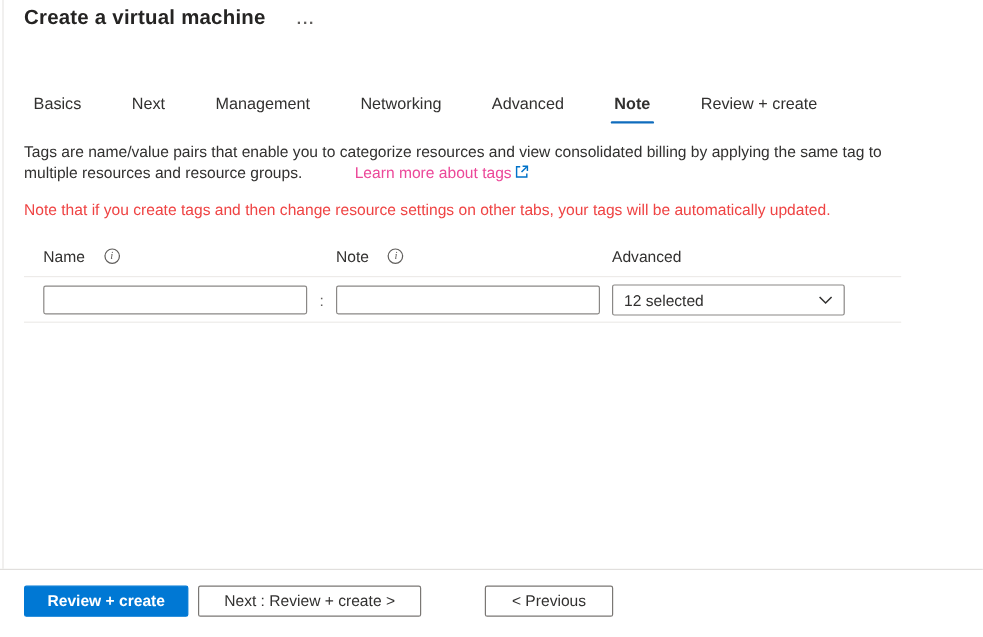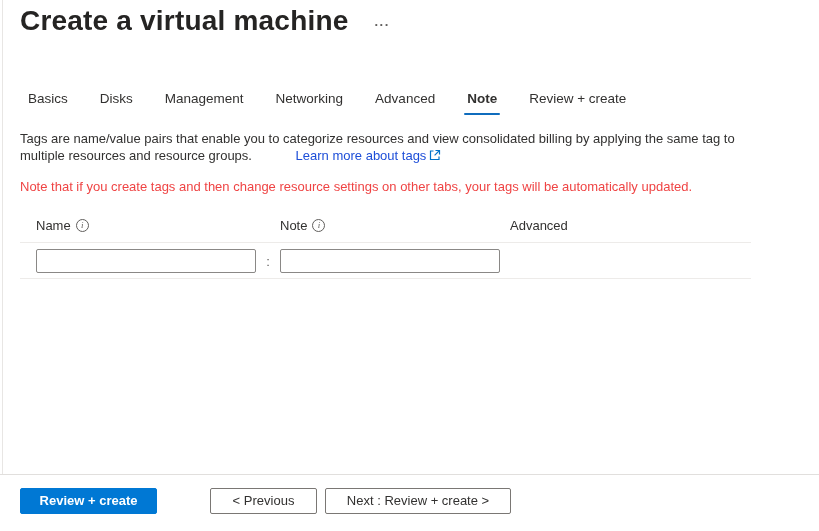--- a/index.html
+++ b/index.html
@@ -17,58 +17,58 @@
     background: #fff;
   }
   .left-edge {
     position: absolute; left: 2px; top: 0; width: 1px; height: 474px;
     background: #e8e6e4;
   }
 
   
   .header { padding: 5px 0 0 20px; display: flex; align-items: center; }
   .page-title {
-    font-size: 28px; font-weight: 700; color: #252423; letter-spacing: 0.2px; text-align: center;
+    font-size: 17px; font-weight: 700; color: #252423; letter-spacing: 0.2px; text-align: center;
   }
   .more-btn {
     background: none; border: none; cursor: pointer;
     margin-left: 26px; margin-top: 2px;
     color: #605e5c; font-size: 13px; letter-spacing: 1.5px; font-weight: 700;
     line-height: 10px;
   }
 
   
   .tabbar {
-    display: flex; gap: 26px;
+    display: flex; gap: 36px;
     margin: 54px 0 0 25px;
   }
   .tab {
     font-size: 13.5px; color: #323130; cursor: pointer;
     padding: 0 3px 9px 3px; position: relative; background: none; border: none;
     font-family: inherit;
   }
   .tab.active { font-weight: 700; }
   .tab.active::after {
     content: ""; position: absolute; left: 0; right: 0; bottom: 0;
     height: 2px; background: #0f6cbd; border-radius: 1px;
   }
 
   
   .intro { margin: 15px 20px 0 20px; font-size: 13px; line-height: 17px; color: #323130; max-width: 742px; }
-  .intro a { color: #1d4ed8; text-decoration: none; cursor: pointer; padding-left: 40px; }
+  .intro a { color: #ec4899; text-decoration: none; cursor: pointer; padding-left: 40px; }
   .ext-icon { display: inline-block; vertical-align: -1px; margin-left: 3px; }
   .note { margin: 14px 20px 0 20px; font-size: 13px; color: #ef4444; }
 
   
   .tag-table { margin-top: 24px; }
   .tag-head {
     display: grid; grid-template-columns: 220px 24px 230px 194px;
     margin-left: 36px; align-items: center;
   }
-  .col-label { font-size: 13px; color: #323130; display: flex; align-items: center; gap: 5px; }
+  .col-label { font-size: 13px; color: #323130; display: flex; align-items: center; gap: 16px; }
   .info-icon {
     width: 13px; height: 13px; border: 1px solid #605e5c; border-radius: 50%;
     display: inline-flex; align-items: center; justify-content: center;
     font-size: 9px; color: #605e5c; font-family: "Liberation Serif", serif;
     font-style: italic; line-height: 1; cursor: default;
   }
   .divider { height: 1px; background: #edebe9; width: 731px; margin-left: 20px; }
   .tag-head { padding-bottom: 9px; }
   .tag-row {
     display: grid; grid-template-columns: 220px 24px 230px 194px;
@@ -114,21 +114,21 @@
 <div class="page">
   <div class="left-edge"></div>
 
   <div class="header">
     <h1 class="page-title">Create a virtual machine</h1>
     <button class="more-btn">...</button>
   </div>
 
   <div class="tabbar">
     <button class="tab">Basics</button>
-    <button class="tab">Disks</button>
+    <button class="tab">Next</button>
     <button class="tab">Management</button>
     <button class="tab">Networking</button>
     <button class="tab">Advanced</button>
     <button class="tab active">Note</button>
     <button class="tab">Review + create</button>
   </div>
 
   <p class="intro"><span>Tags are name/value pairs that enable you to categorize resources and view consolidated billing by applying the same tag to multiple resources and resource groups. </span><a><span>Learn more about tags</span><span class="ext-icon"><svg width="12" height="12" viewBox="0 0 12 12">
             <path d="M4.5 2 H1.5 V10.5 H10 V7.5" fill="none" stroke="#0072c9" stroke-width="1.2"></path>
             <path d="M6.5 1.5 H10.5 V5.5" fill="none" stroke="#0072c9" stroke-width="1.2"></path>
@@ -151,24 +151,32 @@
       <div class="col-label">
         <span>Advanced</span>
       </div>
     </div>
     <div class="divider"></div>
 
     <div class="tag-row">
       <input class="txt-input" type="text" value="" style="">
       <div class="colon">:</div>
       <input class="txt-input" type="text" value="" style="">
+      <div class="dropdown">
+        <span class="dropdown-text">12 selected</span>
+        <span class="chevron-icon">
+          <svg width="12" height="8" viewBox="0 0 12 8">
+              <path d="M1 1.5 L6 6.5 L11 1.5" fill="none" stroke="#323130" stroke-width="1.3"></path>
+            </svg>
+        </span>
+      </div>
     </div>
     <div class="divider"></div>
   </div>
 
   <div class="footer">
     <div class="footer-inner">
       <button class="btn btn-primary">Review + create</button>
+      <button class="btn btn-secondary btn-next">Next : Review + create &gt;</button>
       <button class="btn btn-secondary btn-prev">&lt; Previous</button>
-      <button class="btn btn-secondary btn-next">Next : Review + create &gt;</button>
     </div>
   </div>
 </div>
 
 </body></html>

